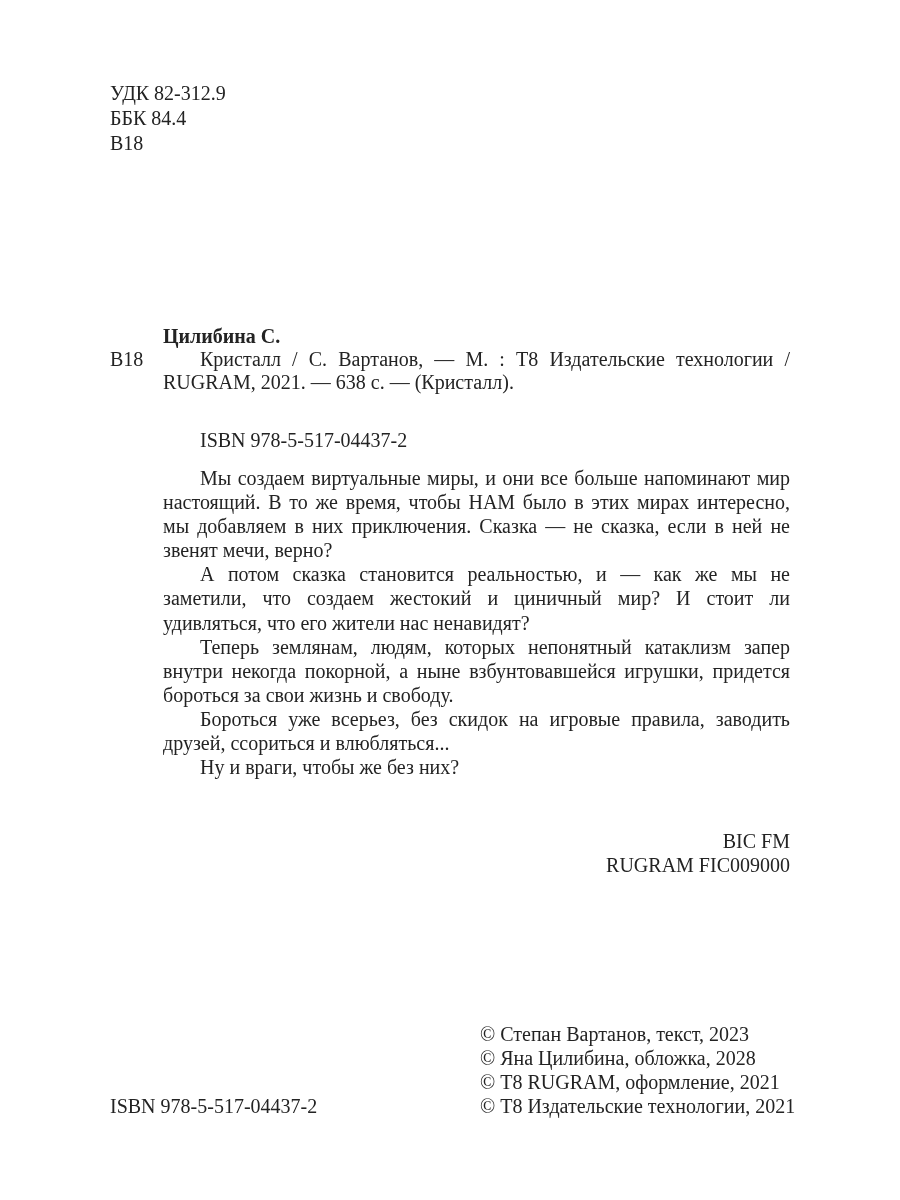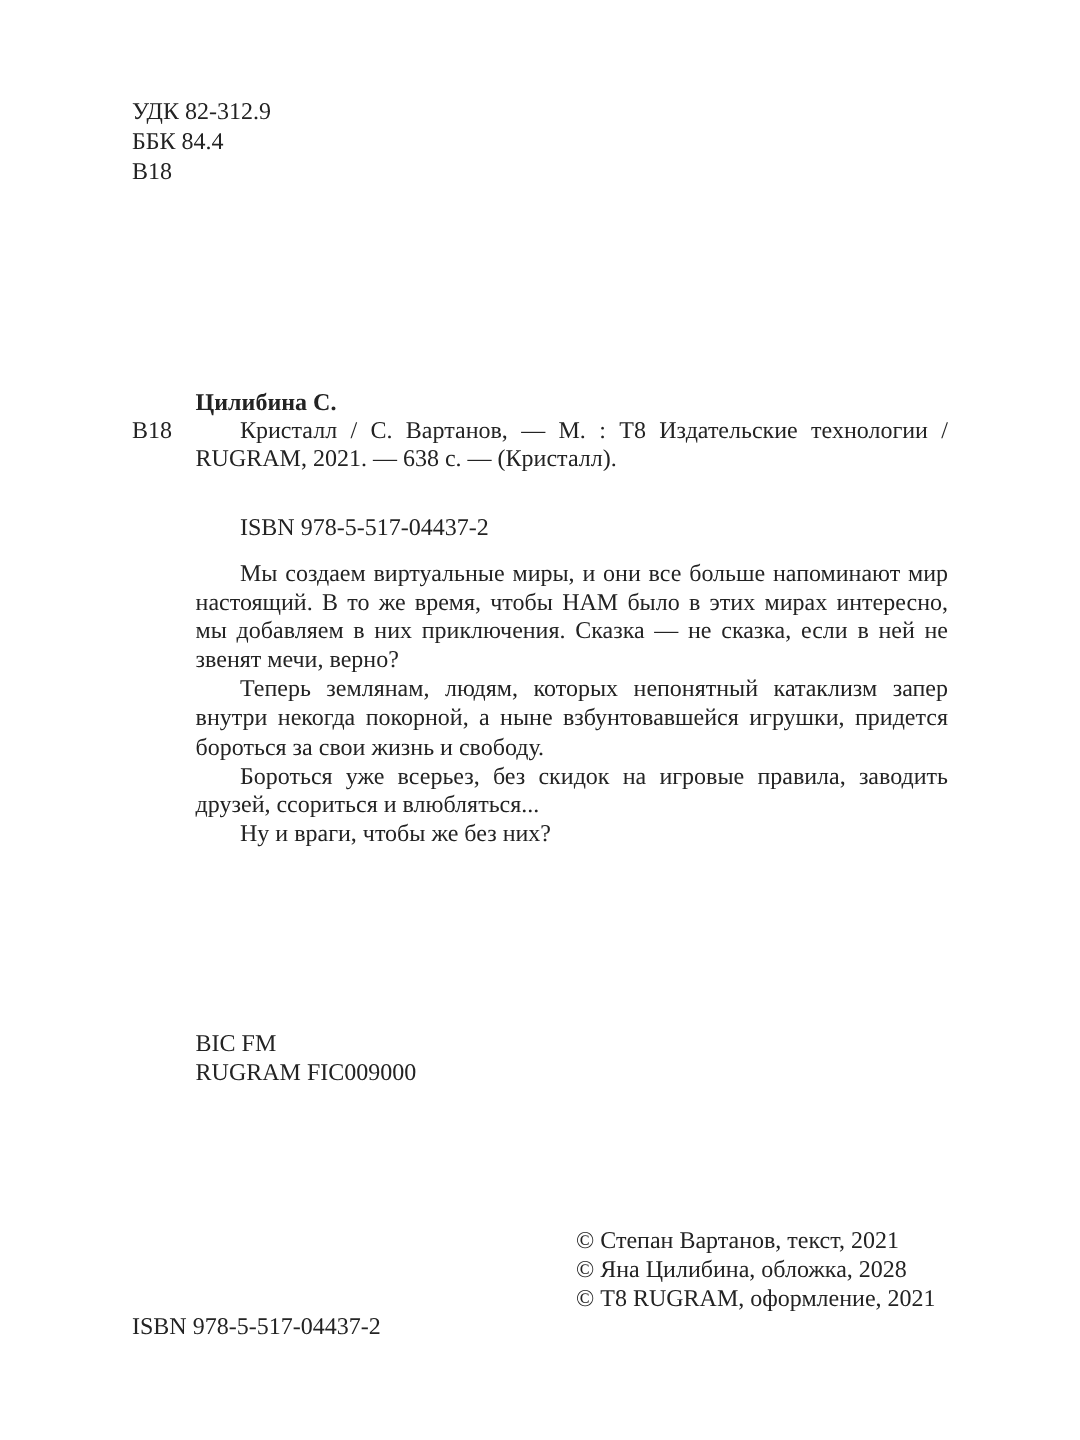--- a/index.html
+++ b/index.html
@@ -65,24 +65,24 @@
   .annotation p {
     margin: 0;
     text-indent: 37px;
     text-align: justify;
     line-height: 24.1px;
     font-family: Liberation Serif, serif;
   }
 
   
   .classification {
-    top: 858px;
+    top: 829px;
     left: 163px;
     width: 627px;
-    text-align: left;
+    text-align: right;
     line-height: 24px;
   }
 
   
   .copyright {
     top: 1022px;
     left: 480px;
     line-height: 24px;
   }
 
@@ -106,29 +106,31 @@
 
 <div class="abs catalog-entry-wrap">
   <span class="catalog-code">В18</span>
   <p class="catalog-entry">Кристалл / С. Вартанов, — М. : Т8 Издательские технологии / RUGRAM, 2021. — 638 с. — (Кристалл).</p>
 </div>
 
 <div class="abs isbn-top">ISBN 978-5-517-04437-2</div>
 
 <div class="abs annotation">
   <p>Мы создаем виртуальные миры, и они все больше напоминают мир настоящий. В то же время, чтобы НАМ было в этих мирах интересно, мы добавляем в них приключения. Сказка — не сказка, если в ней не звенят мечи, верно?</p>
+  <p>А потом сказка становится реальностью, и — как же мы не заметили, что создаем жестокий и циничный мир? И стоит ли удивляться, что его жители нас ненавидят?</p>
   <p>Теперь землянам, людям, которых непонятный катаклизм запер внутри некогда покорной, а ныне взбунтовавшейся игрушки, придется бороться за свои жизнь и свободу.</p>
   <p>Бороться уже всерьез, без скидок на игровые правила, заводить друзей, ссориться и влюбляться...</p>
   <p>Ну и враги, чтобы же без них?</p>
 </div>
 
 <div class="abs classification">
   <div>BIC FM</div>
   <div>RUGRAM FIC009000</div>
 </div>
 
 <div class="abs copyright">
-  <div>© Степан Вартанов, текст, 2021</div>
+  <div>© Степан Вартанов, текст, 2023</div>
   <div>© Яна Цилибина, обложка, 2028</div>
   <div>© Т8 RUGRAM, оформление, 2021</div>
+  <div>© Т8 Издательские технологии, 2021</div>
 </div>
 
 <div class="abs isbn-footer">ISBN 978-5-517-04437-2</div>
 
 </body></html>

